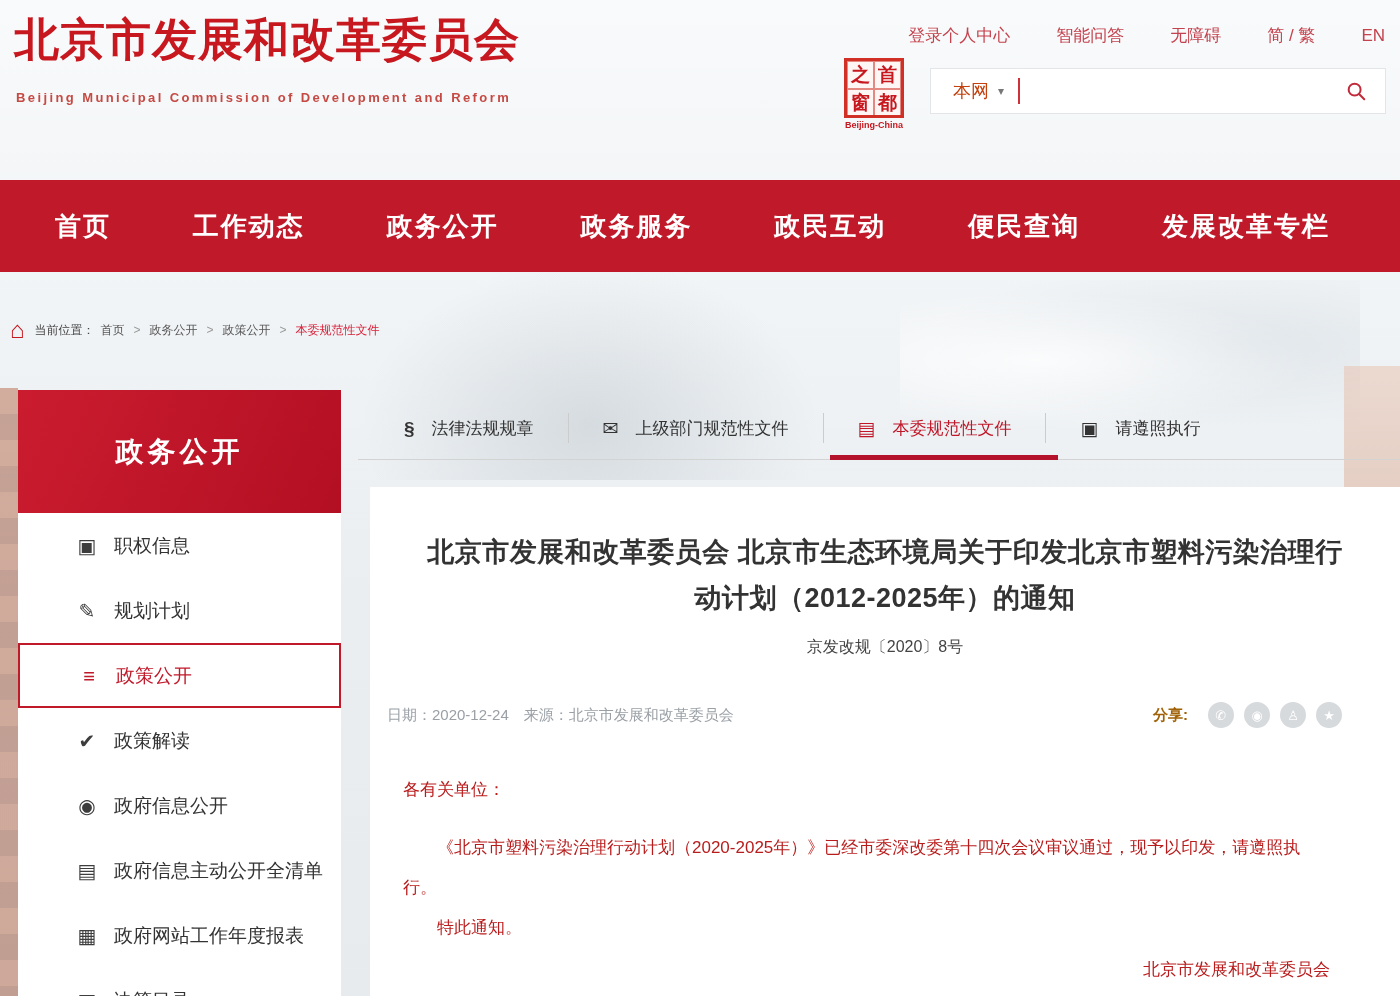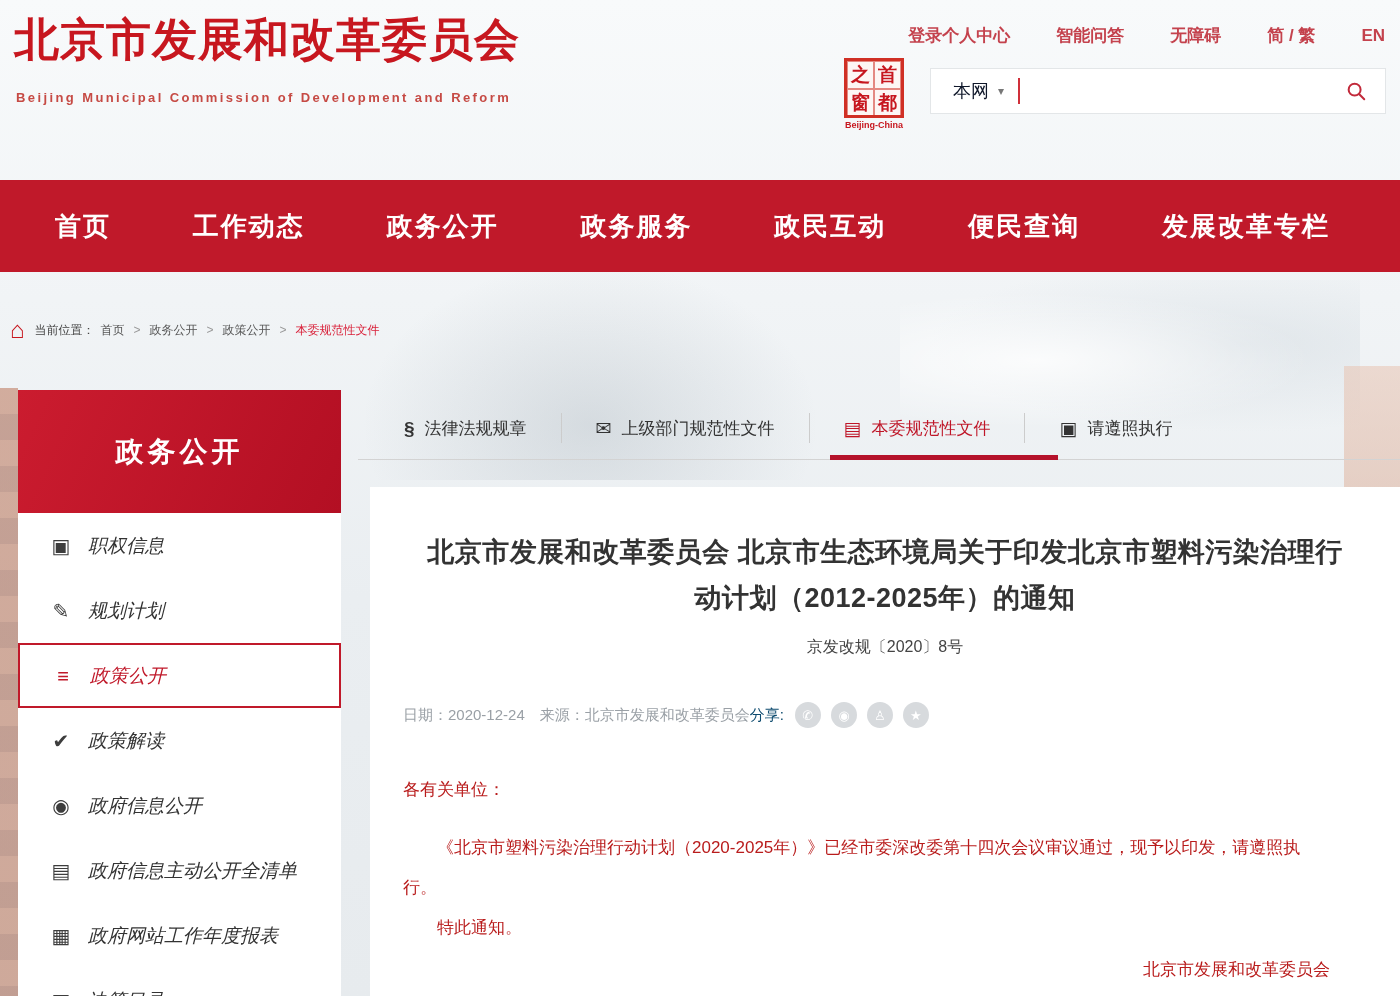--- a/index.html
+++ b/index.html
@@ -16,31 +16,31 @@
   .bg-left{position:absolute;left:0;top:388px;width:18px;height:608px;pointer-events:none;
            background:repeating-linear-gradient(180deg,rgba(186,115,86,.55) 0 26px,rgba(156,82,56,.5) 26px 52px);}
   .bg-right{position:absolute;right:0;top:366px;width:56px;height:630px;pointer-events:none;
            background:linear-gradient(180deg,rgba(232,196,178,.55),rgba(203,141,111,.5) 55%,rgba(186,115,86,.45));}
 
   
   .site-header{position:absolute;left:0;top:0;width:1400px;height:180px;}
   .logo-cn{position:absolute;left:14px;top:10px;font-size:45px;font-weight:900;color:#c7171f;letter-spacing:1px;}
   .logo-en{position:absolute;left:16px;top:90px;font-size:13px;font-weight:bold;color:#c64a44;letter-spacing:2.4px;}
   .utility{position:absolute;top:24px;right:15px;display:flex;align-items:center;gap:46px;}
-  .u-link{font-size:17px;color:#c4424d;text-decoration:none;cursor:pointer;white-space:nowrap;font-weight:bold;}
+  .u-link{font-size:17px;color:#c4424d;text-decoration:none;cursor:pointer;white-space:nowrap;}
   .seal-wrap{position:absolute;left:832px;top:58px;width:84px;text-align:center;cursor:pointer;}
   .seal-grid{margin:0 auto;width:54px;height:54px;border:3px solid #d03025;display:grid;
              grid-template-columns:1fr 1fr;grid-template-rows:1fr 1fr;background:#fdf6f4;}
   .seal-char{display:flex;align-items:center;justify-content:center;font-size:19px;font-weight:bold;color:#c7171f;
              border:0.5px solid rgba(208,48,37,.55);}
   .seal-caption{margin-top:2px;font-size:9px;font-weight:bold;color:#c7171f;letter-spacing:0;}
   .search{position:absolute;left:930px;top:68px;width:456px;height:46px;background:#fff;
           border:1px solid #e3e6e8;display:flex;align-items:center;box-sizing:border-box;}
   .scope{display:flex;align-items:center;gap:9px;background:none;border:none;cursor:pointer;
-         padding:0 0 0 22px;font-size:18px;color:#0f172a;font-family:inherit;}
+         padding:0 0 0 22px;font-size:18px;color:#c2410c;font-family:inherit;}
   .chev{color:#777;font-size:12px;}
   .chev::before{content:"▾";}
   .caret{width:2px;height:26px;background:#d0303a;margin-left:14px;}
   .search-input{flex:1;height:40px;border:none;outline:none;font-size:16px;padding:0 8px;background:transparent;}
   .search-btn{width:58px;height:44px;background:none;border:none;cursor:pointer;display:flex;align-items:center;justify-content:center;}
 
   
   .mainnav{position:absolute;left:0;top:180px;width:1400px;height:92px;background:#c0192a;
            display:flex;align-items:center;justify-content:space-between;box-sizing:border-box;
            padding:0 70px 0 55px;}
@@ -55,22 +55,22 @@
   .crumb{display:flex;align-items:center;}
   .crumb-link{color:#555;text-decoration:none;cursor:pointer;}
   .crumb-sep{color:#999;margin:0 9px;}
   .crumb-active .crumb-link{color:#d9213a;}
 
   
   .sidebar{position:absolute;left:18px;top:390px;width:323px;}
   .side-title{height:123px;line-height:123px;text-align:center;color:#fff;font-size:28px;font-weight:bold;
               letter-spacing:4px;background:linear-gradient(115deg,#cb1c2f 0%,#b30f23 100%);}
   .side-list{background:#fff;}
-  .side-item{display:flex;align-items:center;height:65px;box-sizing:border-box;padding-left:30px;gap:14px;
-             text-decoration:none;cursor:pointer;font-style:italic;}
+  .side-item{display:flex;align-items:center;height:65px;box-sizing:border-box;padding-left:56px;gap:14px;
+             text-decoration:none;cursor:pointer;}
   .side-icon{width:26px;text-align:center;font-size:20px;color:#3d3d3d;line-height:1;}
   .side-label{font-size:19px;color:#333;white-space:nowrap;}
   .side-active{border:2px solid #c0192a;}
   .side-active .side-icon,.side-active .side-label{color:#c0192a;}
 
   
   .stamp-icon::before{content:"▣";}
   .edit-icon::before{content:"✎";}
   .layers-icon::before{content:"≡";font-weight:bold;}
   .interpret-icon::before{content:"✔";}
@@ -78,36 +78,36 @@
   .list-icon::before{content:"▤";}
   .report-icon::before{content:"▦";}
   .catalog-icon::before{content:"▥";}
   .law-seal-icon::before{content:"§";font-weight:bold;}
   .inbox-doc-icon::before{content:"✉";}
   .doc-icon::before{content:"▤";}
   .files-icon::before{content:"▣";}
 
   
   .tabs{position:absolute;left:370px;top:400px;width:1030px;height:56px;display:flex;align-items:center;}
-  .tab{display:flex;align-items:center;gap:10px;padding:0 34px;height:30px;text-decoration:none;cursor:pointer;}
+  .tab{display:flex;align-items:center;gap:17px;padding:0 34px;height:30px;text-decoration:none;cursor:pointer;}
   .tab+.tab{border-left:1px solid #ccc;}
   .tab-icon{font-size:19px;color:#333;line-height:1;}
   .tab-label{font-size:17px;color:#333;white-space:nowrap;}
   .tab-active .tab-icon,.tab-active .tab-label{color:#bf1628;}
   .tab-rule{position:absolute;left:358px;top:459px;width:1042px;height:1px;background:#d3d3d3;}
   .red-underline{position:absolute;left:830px;top:455px;width:228px;height:5px;background:#b5122b;}
 
   
   .panel{position:absolute;left:370px;top:487px;width:1030px;height:509px;background:#fff;box-sizing:border-box;}
   .title{margin:42px 46px 0;font-size:27px;font-weight:bold;color:#333;text-align:center;line-height:46px;letter-spacing:.5px;}
   .docnum{margin-top:16px;text-align:center;font-size:16px;color:#444;}
-  .meta{margin-top:44px;display:flex;justify-content:flex-start;align-items:center;padding:0 58px 0 33px;}
+  .meta{margin-top:44px;display:flex;justify-content:space-between;align-items:center;padding:0 58px 0 17px;}
   .meta-left{font-size:15px;color:#9aa0a6;}
   .share{display:flex;align-items:center;gap:10px;}
-  .share-label{font-size:15px;font-weight:normal;color:#0c4a6e;margin-right:1px;}
+  .share-label{font-size:15px;font-weight:bold;color:#a16207;margin-right:10px;}
   .share-btn{width:26px;height:26px;border-radius:50%;background:#d7dadd;display:flex;align-items:center;justify-content:center;cursor:pointer;text-decoration:none;}
   .share-glyph{color:#fff;font-size:13px;line-height:1;}
   .wechat-icon::before{content:"✆";}
   .weibo-icon::before{content:"◉";}
   .qq-icon::before{content:"♙";}
   .favorite-icon::before{content:"★";}
 
   .body{margin-top:42px;padding:0 70px 0 33px;font-size:17px;color:#b91c1c;line-height:40px;}
   .salutation{margin:0 0 18px;}
   .indent{margin:0;text-indent:2em;}

